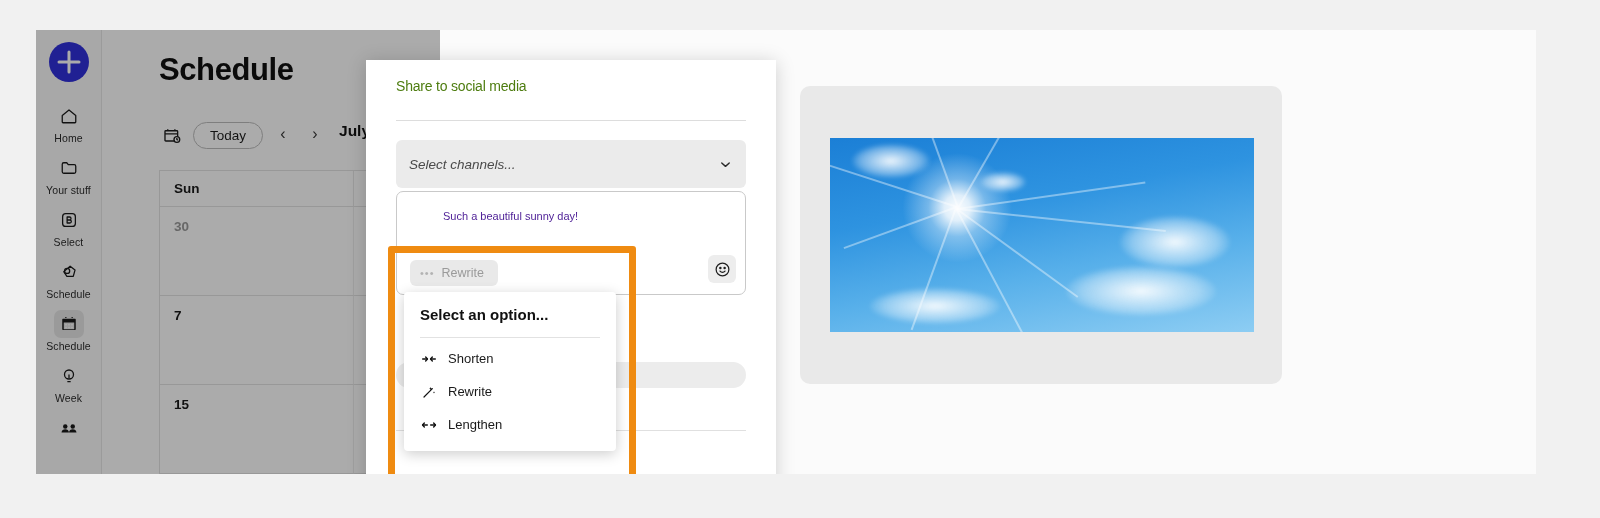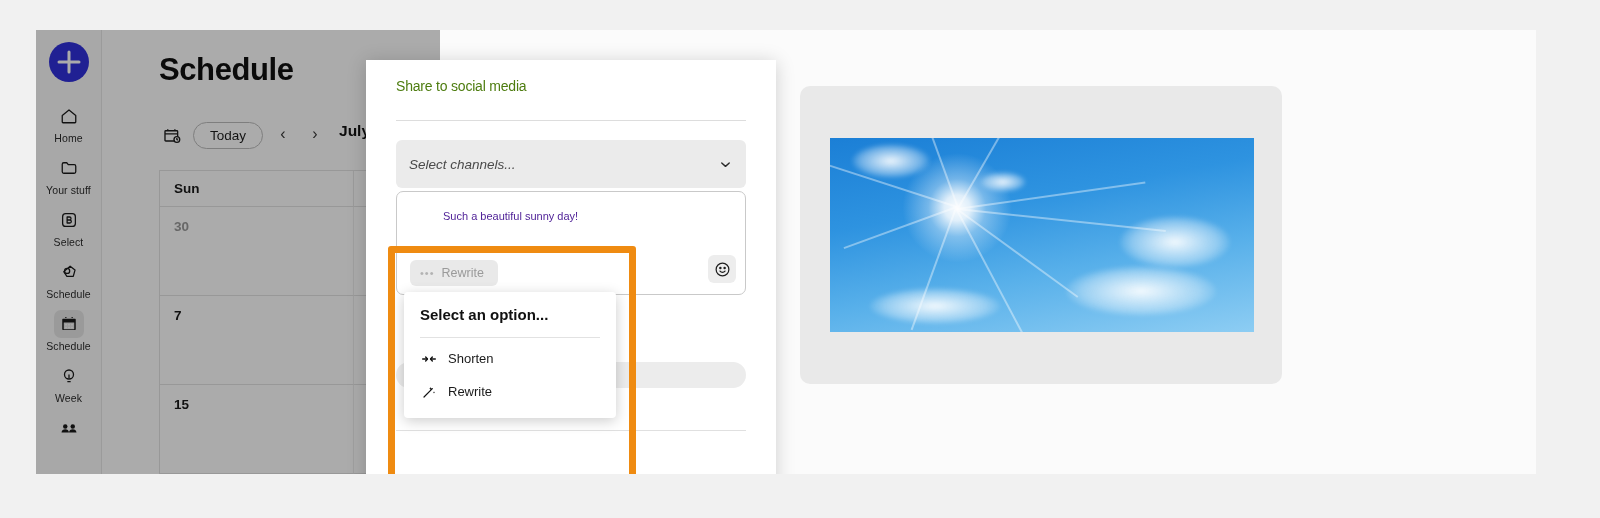--- a/index.html
+++ b/index.html
@@ -520,18 +520,27 @@
         <span class="dd-icon">
           <svg viewBox="0 0 24 24" fill="none" stroke="currentColor" stroke-width="1.8" stroke-linecap="round" stroke-linejoin="round">
               <path d="M4.5 19.5 17 7"></path>
               <path d="M14.5 4.5l.7 1.7 1.8.7-1.8.7-.7 1.8-.7-1.8-1.8-.7 1.8-.7z" fill="currentColor" stroke="none"></path>
               <path d="M19.5 11l.5 1.2 1.2.5-1.2.5-.5 1.2-.5-1.2-1.2-.5 1.2-.5z" fill="currentColor" stroke="none"></path>
             </svg>
         </span>
         <span>Rewrite</span>
       </div>
 
+      <div class="dd-item">
+        <span class="dd-icon">
+          <svg viewBox="0 0 24 24" fill="none" stroke="currentColor" stroke-width="2" stroke-linecap="round" stroke-linejoin="round">
+              <path d="M9.5 12h-7M14.5 12h7"></path>
+              <path d="M5 9l-2.7 3L5 15M19 9l2.7 3L19 15"></path>
+            </svg>
+        </span>
+        <span>Lengthen</span>
+      </div>
     </div>
 
     <div class="highlight"></div>
 
   </div>
 </div>
 
 </body></html>

